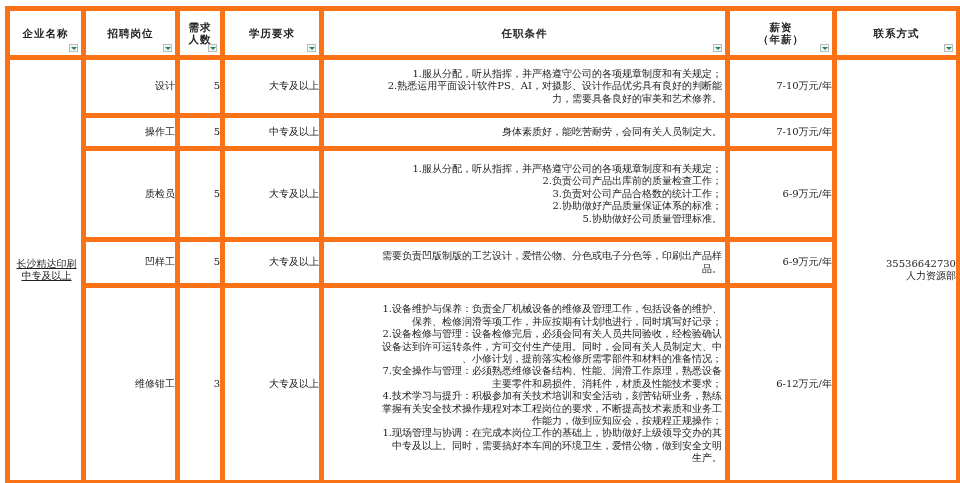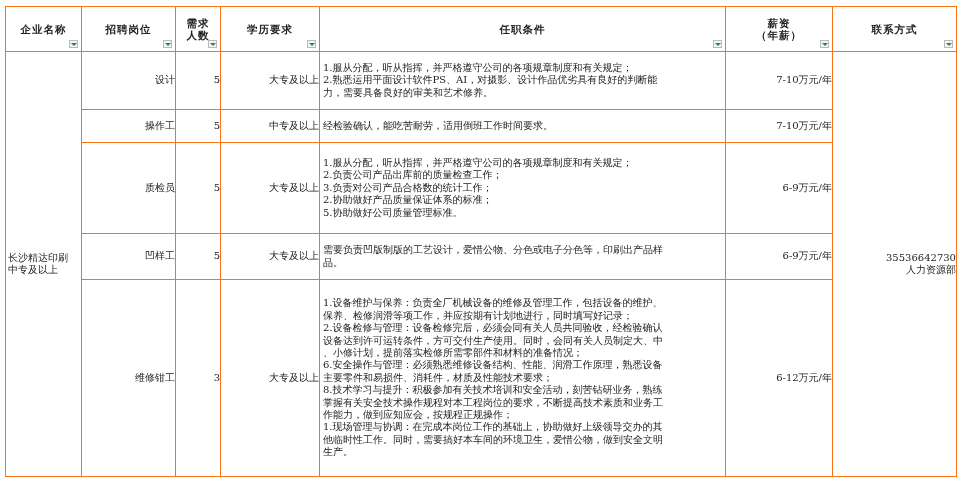--- a/index.html
+++ b/index.html
@@ -1,25 +1,25 @@
 <!DOCTYPE html>
 <html><head>
 <meta charset="utf-8">
 <style>
   html, body { margin:0; padding:0; background:#ffffff; }
   body { width:960px; height:483px; overflow:hidden; position:relative; font-family:"DejaVu Serif","Liberation Serif",serif; color:#222; }
   table { position:absolute; left:5px; top:6px; border-collapse:collapse; table-layout:fixed; width:951px; }
-  td, th { border:1px solid #f97316; padding:0; font-size:10px; line-height:12.4px; vertical-align:middle;margin-top:40px; }
+  td, th { border:5px solid #f97316; padding:0; font-size:10px; line-height:12.4px; vertical-align:middle;margin-top:40px; }
   th { height:44px; font-family:"DejaVu Sans","Liberation Sans",sans-serif; font-weight:bold; font-size:10.5px; letter-spacing:1px; position:relative; text-align:center; line-height:12px; }
   th .filter { position:absolute; right:3px; bottom:3px; width:9px; height:8px; border:1px solid #bbb; background:#f4f4f4; box-sizing:border-box; }
   th .filter::after { content:""; position:absolute; left:1px; top:2px; border-left:3px solid transparent; border-right:3px solid transparent; border-top:3px solid #1f8a4c; }
   td.c { text-align:right; }
-  td.req { padding:2px 3px; text-align:left; }
+  td.req { padding:2px 3px; text-align:right; }
   .line { display:block; }
-  .company { text-align:left; padding-left:2px; }
+  .company { text-align:center; padding-left:2px;text-decoration:underline; }
   .num { font-family:"DejaVu Serif","Liberation Serif",serif; }
 </style>
 </head>
 <body>
 
 <table>
   <colgroup>
     <col style="width:76px">
     <col style="width:94px">
     <col style="width:45px">
@@ -80,21 +80,21 @@
       <td rowspan="5" class="c">
         <span class="line">35536642730</span>
         <span class="line">人力资源部</span>
       </td>
     </tr>
     <tr style="height:33px">
       <td class="c">操作工</td>
       <td class="c num">5</td>
       <td class="c">中专及以上</td>
       <td class="req">
-        <span class="line">经检验确认，能吃苦耐劳，适用倒班工作时间要求。</span>
+        <span class="line">身体素质好，能吃苦耐劳，会同有关人员制定大。</span>
       </td>
       <td class="c">7-10万元/年</td>
     </tr>
     <tr style="height:91px">
       <td class="c">质检员</td>
       <td class="c num">5</td>
       <td class="c">大专及以上</td>
       <td class="req">
         <span class="line">1.服从分配，听从指挥，并严格遵守公司的各项规章制度和有关规定；</span>
         <span class="line">2.负责公司产品出库前的质量检查工作；</span>
@@ -117,25 +117,25 @@
     <tr style="height:197px">
       <td class="c">维修钳工</td>
       <td class="c num">3</td>
       <td class="c">大专及以上</td>
       <td class="req">
         <span class="line">1.设备维护与保养：负责全厂机械设备的维修及管理工作，包括设备的维护、</span>
         <span class="line">保养、检修润滑等项工作，并应按期有计划地进行，同时填写好记录；</span>
         <span class="line">2.设备检修与管理：设备检修完后，必须会同有关人员共同验收，经检验确认</span>
         <span class="line">设备达到许可运转条件，方可交付生产使用。同时，会同有关人员制定大、中</span>
         <span class="line">、小修计划，提前落实检修所需零部件和材料的准备情况；</span>
-        <span class="line">6.安全操作与管理：必须熟悉维修设备结构、性能、润滑工作原理，熟悉设备</span>
+        <span class="line">7.安全操作与管理：必须熟悉维修设备结构、性能、润滑工作原理，熟悉设备</span>
         <span class="line">主要零件和易损件、消耗件，材质及性能技术要求；</span>
-        <span class="line">8.技术学习与提升：积极参加有关技术培训和安全活动，刻苦钻研业务，熟练</span>
+        <span class="line">4.技术学习与提升：积极参加有关技术培训和安全活动，刻苦钻研业务，熟练</span>
         <span class="line">掌握有关安全技术操作规程对本工程岗位的要求，不断提高技术素质和业务工</span>
         <span class="line">作能力，做到应知应会，按规程正规操作；</span>
         <span class="line">1.现场管理与协调：在完成本岗位工作的基础上，协助做好上级领导交办的其</span>
-        <span class="line">他临时性工作。同时，需要搞好本车间的环境卫生，爱惜公物，做到安全文明</span>
+        <span class="line">中专及以上。同时，需要搞好本车间的环境卫生，爱惜公物，做到安全文明</span>
         <span class="line">生产。</span>
       </td>
       <td class="c">6-12万元/年</td>
     </tr>
   </tbody>
 </table>
 
 </body></html>

